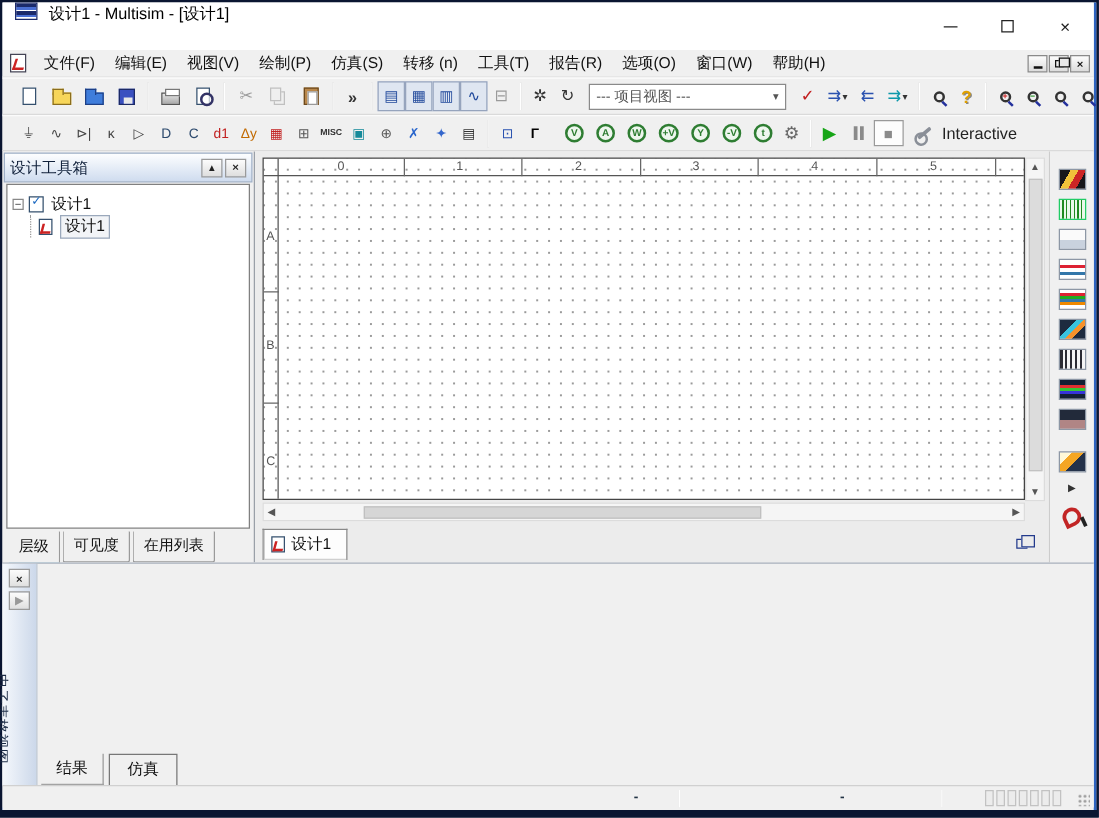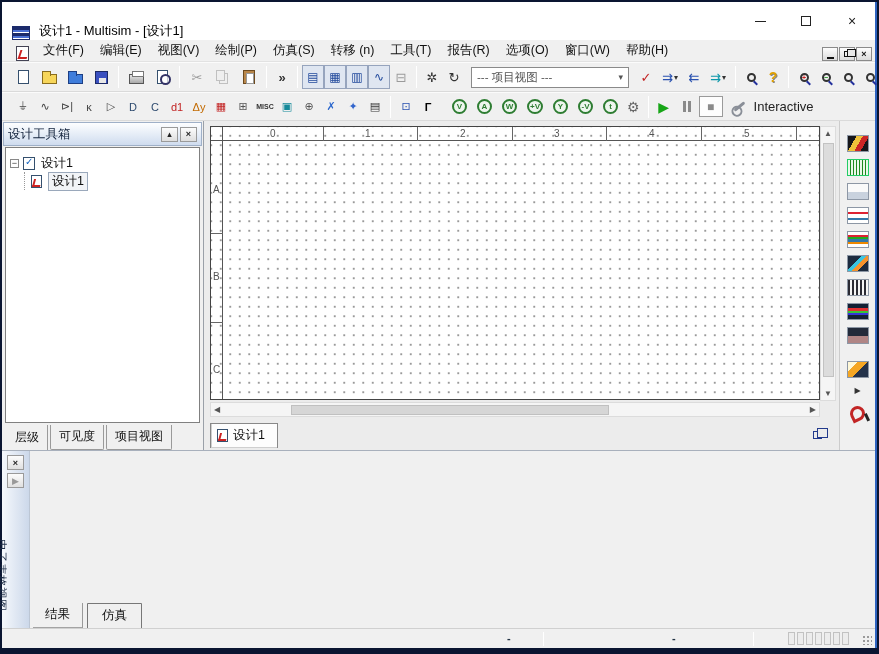--- a/index.html
+++ b/index.html
@@ -2,33 +2,33 @@
 <html><head>
 <meta charset="utf-8">
 <style>
   * { box-sizing: border-box; margin: 0; padding: 0; }
   body { font-family: "Liberation Sans", "DejaVu Sans", sans-serif; background:#0a1531; }
   .stage { width:879px; height:654px; overflow:hidden; background:#0a1531; position:relative; }
   .window { position:absolute; left:2px; top:2px; width:875px; height:646px; background:#f0f0f0;
             border-right:2px solid #2e63c0; border-bottom:2px solid #2e63c0; }
 
   
-  .titlebar { height:38px; background:#fff; display:flex; align-items:flex-end; padding-left:10px; }
+  .titlebar { height:38px; background:#fff; display:flex; align-items:flex-start; padding-left:10px; }
   .title-icon { width:18px; height:14px;
     background:repeating-linear-gradient(180deg,#1b2a6b 0 3px,#4a6fd4 3px 5px,#ffffff 5px 6px);
     border:1px solid #1b2a6b; }
   .title-text { font-size:13px; color:#000; margin-left:9px; }
   .win-btns { margin-left:auto; display:flex; height:100%; }
   .win-btn { width:46px; height:100%; display:flex; align-items:center; justify-content:center;
              font-size:14px; color:#222; }
   .glyph-min { width:11px; height:1px; background:#222; display:block; }
   .glyph-max { width:10px; height:10px; border:1px solid #222; display:block; }
 
   
-  .menubar { height:22px; background:#f0f0f0; display:flex; align-items:flex-end; padding-left:14px;
+  .menubar { height:22px; background:#f0f0f0; display:flex; align-items:center; padding-left:6px;
              border-bottom:1px solid #e2e2e2; }
   .menu-doc-icon { width:13px; height:15px; background:#fff; border:1px solid #445; position:relative; margin-right:6px; }
   .menu-doc-icon::after { content:""; position:absolute; left:2px; top:3px; width:7px; height:7px;
      border-left:2px solid #c22; border-bottom:2px solid #c22; transform:skewX(-18deg); }
   .menu-items { display:flex; }
   .menu-item { font-size:12.5px; color:#111; padding:2px 8px; white-space:nowrap; }
   .mdi-btns { margin-left:auto; display:flex; gap:1px; padding-right:3px; }
   .mdi-btn { width:16px; height:14px; background:linear-gradient(#fdfdfd,#dcdcdc); border:1px solid #8a8a8a;
              display:flex; align-items:center; justify-content:center; font-size:9px; color:#111; font-weight:bold; }
   .mdi-min-glyph { width:7px; height:2px; background:#111; margin-top:7px; }
@@ -408,21 +408,21 @@
           <span>设计1</span>
         </div>
         <div class="tree-row tree-child">
           <span class="page-red"></span>
           <span class="sel-label">设计1</span>
         </div>
       </div>
       <div class="dtb-tabs">
         <span class="dtab active">层级</span>
         <span class="dtab">可见度</span>
-        <span class="dtab">项目视图</span>
+        <span class="dtab">在用列表</span>
       </div>
     </div>
 
     <div class="canvas-col">
       <div class="canvas-view">
         <div class="sheet">
           <div class="ruler-top">
             <span><span class="rnum" style="left: 59px;">0</span><span class="rnum" style="left: 154px;">1</span><span class="rnum" style="left: 249px;">2</span><span class="rnum" style="left: 343px;">3</span><span class="rnum" style="left: 438px;">4</span><span class="rnum" style="left: 533px;">5</span></span>
             <span><span class="rcol" style="left: 112px;"></span><span class="rcol" style="left: 206px;"></span><span class="rcol" style="left: 301px;"></span><span class="rcol" style="left: 395px;"></span><span class="rcol" style="left: 490px;"></span><span class="rcol" style="left: 585px;"></span></span>
           </div>

